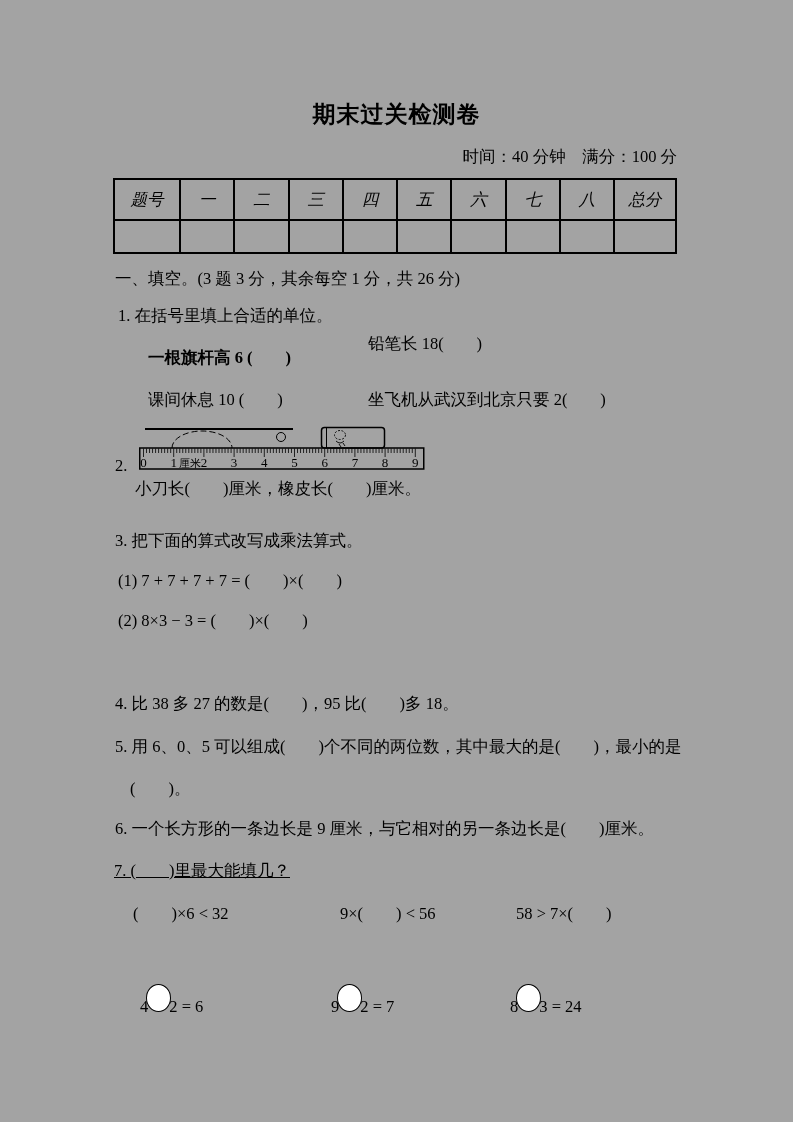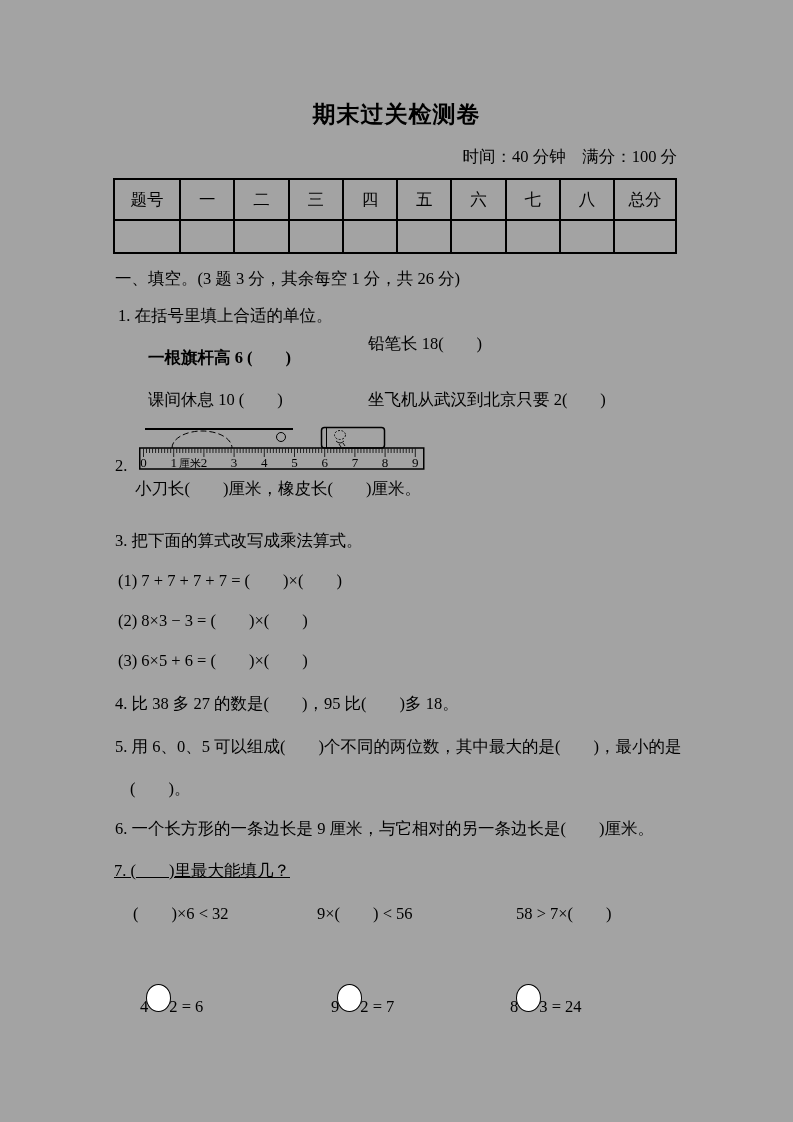--- a/index.html
+++ b/index.html
@@ -16,21 +16,21 @@
   .line{position:absolute;white-space:pre;line-height:22px;}
   .page-title{
     position:absolute;top:99px;left:0;width:100%;
     text-align:center;
     font-family:"Liberation Sans","DejaVu Sans",sans-serif;
     font-weight:bold;font-size:23px;letter-spacing:1px;
   }
   .meta{position:absolute;top:146px;right:116px;white-space:pre;}
   table.score{
     position:absolute;top:178px;left:113px;
-    width:564px;border-collapse:collapse;table-layout:fixed;
+    width:564px;border-collapse:collapse;table-layout:fixed;font-style:italic;
   }
   table.score td{
     border:2px solid #000;text-align:center;vertical-align:middle;
     padding:0;font-size:16.5px;
   }
   table.score tr.hdr td{height:39px;}
   table.score tr.blank td{height:31px;}
   table.score td:first-child{width:64px;}
   table.score td:last-child{width:60px;}
   .figure{position:absolute;left:113px;top:422px;width:330px;height:54px;}
@@ -220,32 +220,31 @@
         </g>
       <text class="runit" x="40" y="45">厘米</text>
     </svg>
   </div>
 
   <div class="line" style="top:478px;left:135px;">小刀长(　　)厘米，橡皮长(　　)厘米。</div>
 
   <div class="line" style="top:530px;left:115px;">3. 把下面的算式改写成乘法算式。</div>
   <div class="line" style="top:570px;left:118px;text-align:center;">(1) 7 + 7 + 7 + 7 = (　　)×(　　)</div>
   <div class="line" style="top:610px;left:118px;">(2) 8×3 − 3 = (　　)×(　　)</div>
-  <div class="line" style="top:650px;left:118px;">(3) 6×5 + 6 = (　　)×(　　)</div>
 
   <div class="line" style="top:693px;left:115px;">4. 比 38 多 27 的数是(　　)，95 比(　　)多 18。</div>
 
   <div class="line" style="top:736px;left:115px;">5. 用 6、0、5 可以组成(　　)个不同的两位数，其中最大的是(　　)，最小的是</div>
   <div class="line" style="top:778px;left:130px;">(　　)。</div>
 
   <div class="line" style="top:818px;left:115px;">6. 一个长方形的一条边长是 9 厘米，与它相对的另一条边长是(　　)厘米。</div>
 
   <div class="line" style="top:860px;left:114px;text-decoration:underline;">7. (　　)里最大能填几？</div>
   <div class="line" style="top:903px;left:133px;">(　　)×6 &lt; 32</div>
-  <div class="line" style="top:903px;left:317px;">9×(　　) &lt; 56</div>
+  <div class="line" style="top:903px;left:340px;">9×(　　) &lt; 56</div>
   <div class="line" style="top:903px;left:516px;">58 &gt; 7×(　　)</div>
 
 
   <div class="flexline eq" style="top:984px;left:140px;">
     <span class="txt">4</span>
     <span class="blank-circle"></span>
     <span class="txt">2 = 6</span>
   </div>
   <div class="flexline eq" style="top:984px;left:331px;">
     <span class="txt">9</span>

